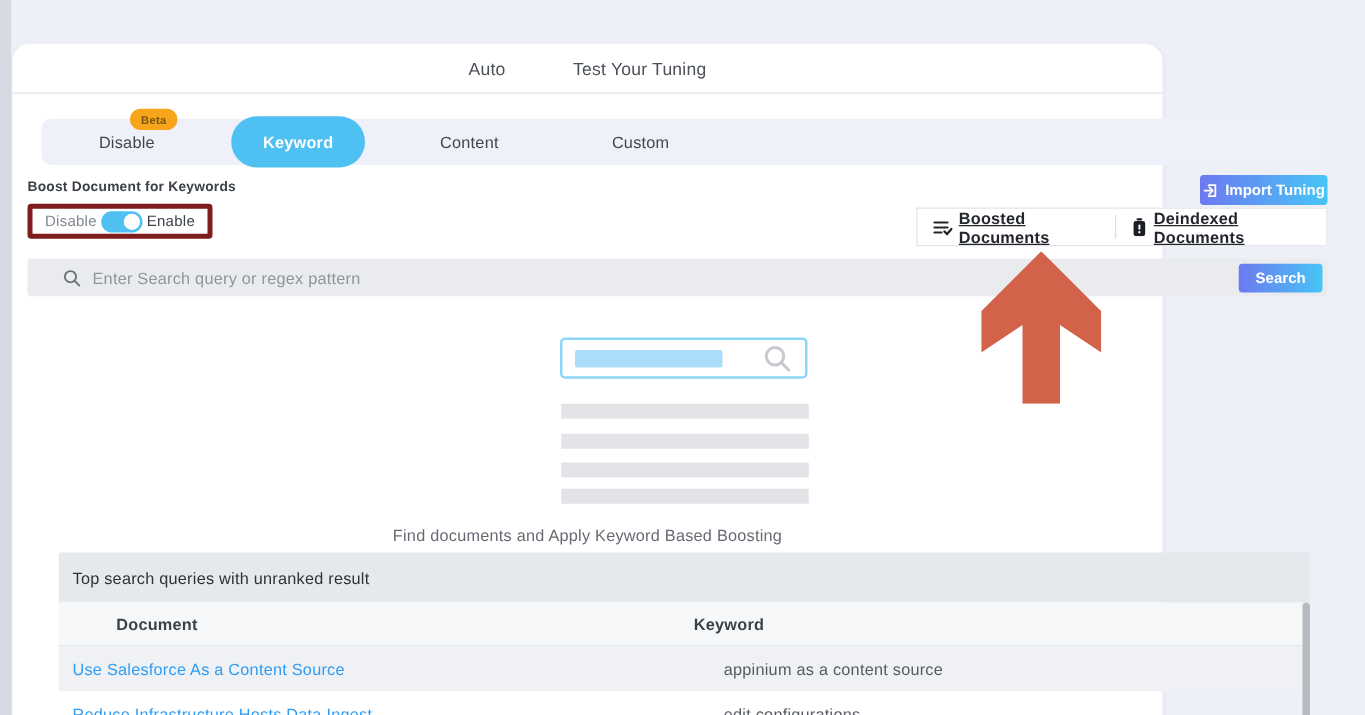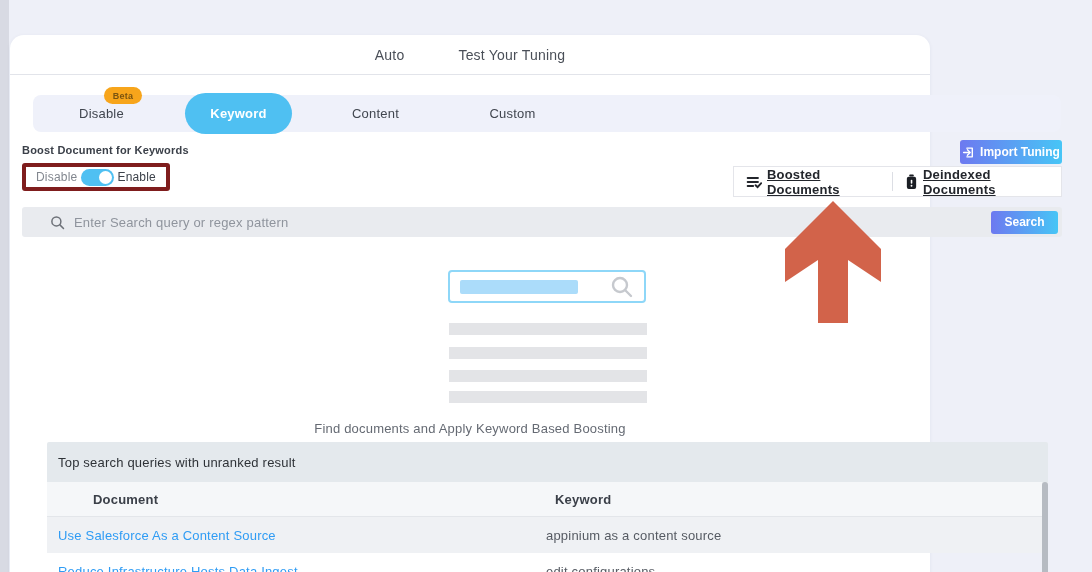--- a/index.html
+++ b/index.html
@@ -79,21 +79,21 @@
   .panel{position:absolute;left:37px;top:407px;width:1001px;height:150px;}
   .panel-title{height:40px;background:#e4e9ed;border-radius:2px 2px 0 0;display:flex;
     align-items:center;padding:0 11px;font-size:13px;color:#2e3237;}
   .thead{height:35px;background:#f5f7f9;border-bottom:1px solid #e3e6ea;position:relative;
     display:flex;align-items:center;font-size:13px;font-weight:bold;color:#3b4049;}
   .col-doc{position:absolute;left:11px;padding-left:35px;}
   .col-kw{position:absolute;left:508px;}
   .trow{height:36px;display:flex;align-items:center;font-size:13px;position:relative;}
   .trow.alt{background:#eff1f4;}
   .trow .doc{position:absolute;left:11px;color:#2f9cf4;cursor:pointer;}
-  .trow .kw{position:absolute;left:499px;color:#565b63;}
+  .trow .kw{position:absolute;left:532px;color:#565b63;}
   .vscroll{position:absolute;right:0;top:40px;width:6px;height:110px;background:#eceef1;}
   .vscroll .thumb{width:6px;height:110px;background:#b6bbc2;border-radius:3px;}
 
   
   .annot-arrow{position:absolute;left:775px;top:166px;z-index:20;pointer-events:none;}
 </style>
 </head>
 <body>
 
 <div class="left-strip"></div>

